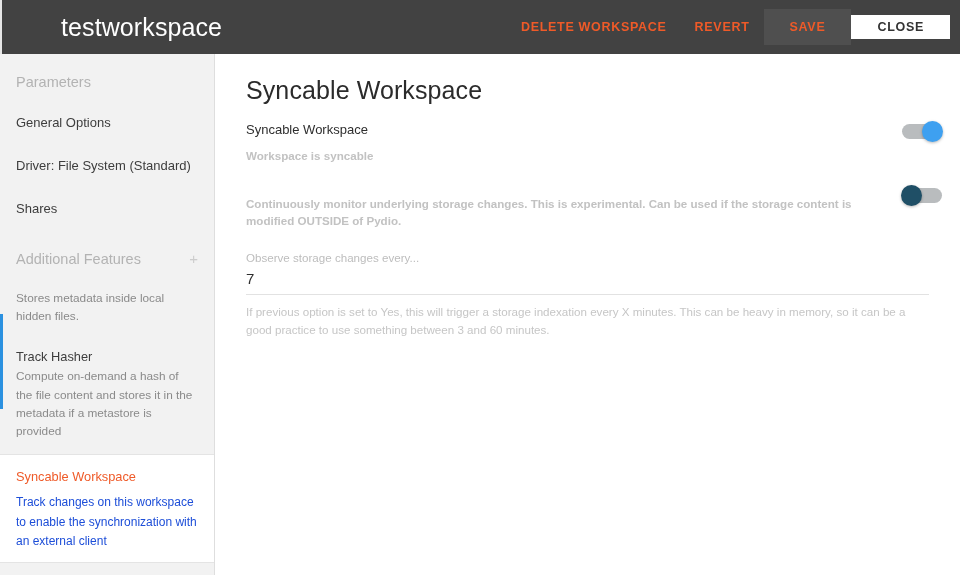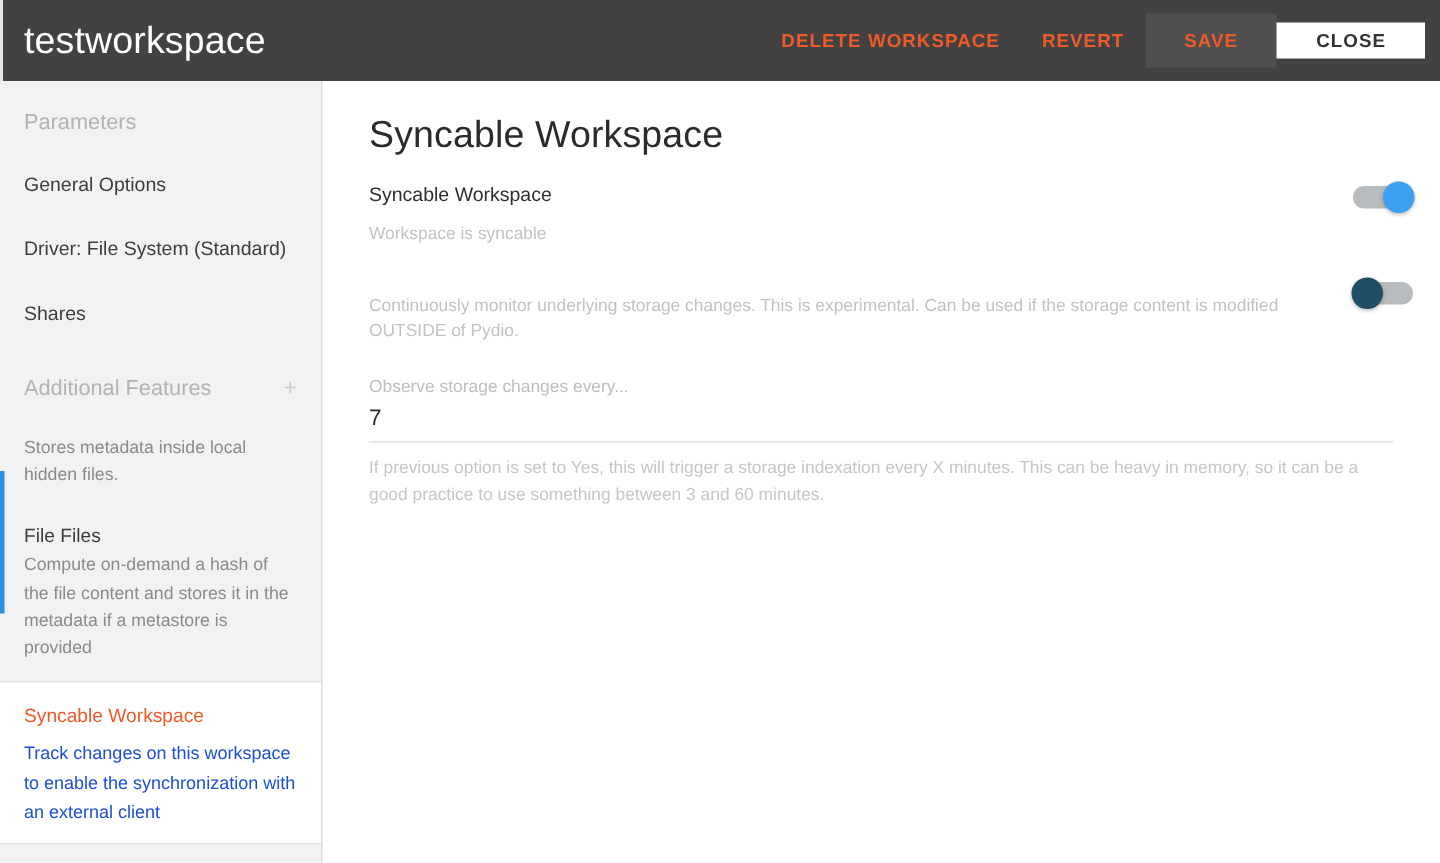--- a/index.html
+++ b/index.html
@@ -33,20 +33,21 @@
     padding-left: 14px;
     box-sizing: border-box;
     position: relative;
   }
   .header-title {
     color: #ffffff;
     font-size: 25px;
     font-weight: 400;
     letter-spacing: 0.1px;
     white-space: nowrap;
+    margin-left: 45px;
   }
   .header-actions {
     margin-left: auto;
     display: flex;
     align-items: stretch;
     height: 54px;
   }
   .hbtn {
     display: flex;
     align-items: center;
@@ -183,20 +184,21 @@
   .field-label {
     font-size: 13px;
     color: #2e2e2e;
     line-height: 1.2;
   }
   .field-hint {
     font-size: 11.6px;
     color: #c2c2c2;
     line-height: 1.5;
     margin-top: 9px;
+    font-weight: bold;
   }
   .toggle {
     width: 40px;
     height: 15px;
     border-radius: 8px;
     position: relative;
     flex-shrink: 0;
     margin-left: 16px;
     margin-top: 2px;
     cursor: pointer;
@@ -298,21 +300,21 @@
       <div class="side-section">
         <span>Additional Features</span>
         <span class="plus">+</span>
       </div>
 
       <div class="feat-card">
         <div class="feat-desc">Stores metadata inside local hidden files.</div>
       </div>
 
       <div class="feat-card">
-        <div class="feat-title">File Files</div>
+        <div class="feat-title">Track Hasher</div>
         <div class="feat-desc">Compute on-demand a hash of the file content and stores it in the metadata if a metastore is provided</div>
       </div>
 
       <div class="feat-card active">
         <div class="feat-title">Syncable Workspace</div>
         <div class="feat-desc">Track changes on this workspace to enable the synchronization with an external client</div>
 
       </div>
     </div>
 

